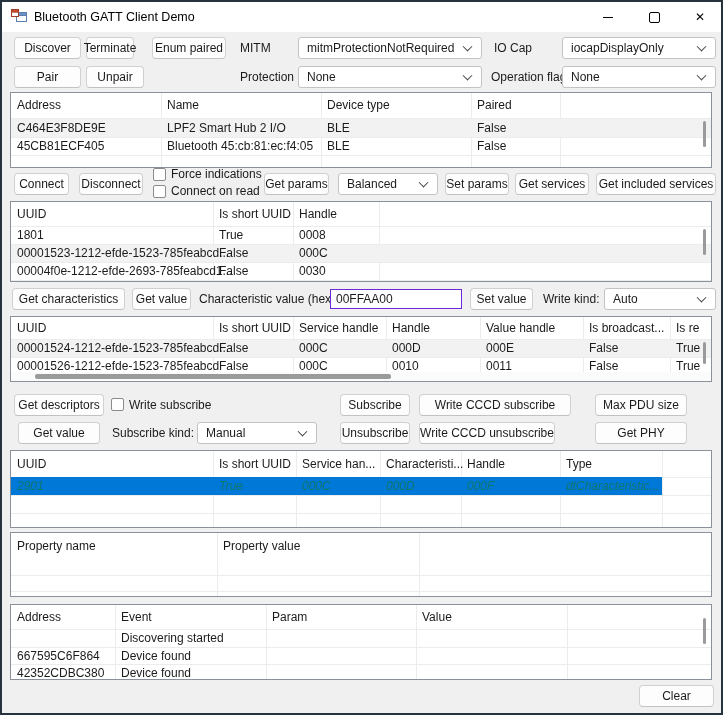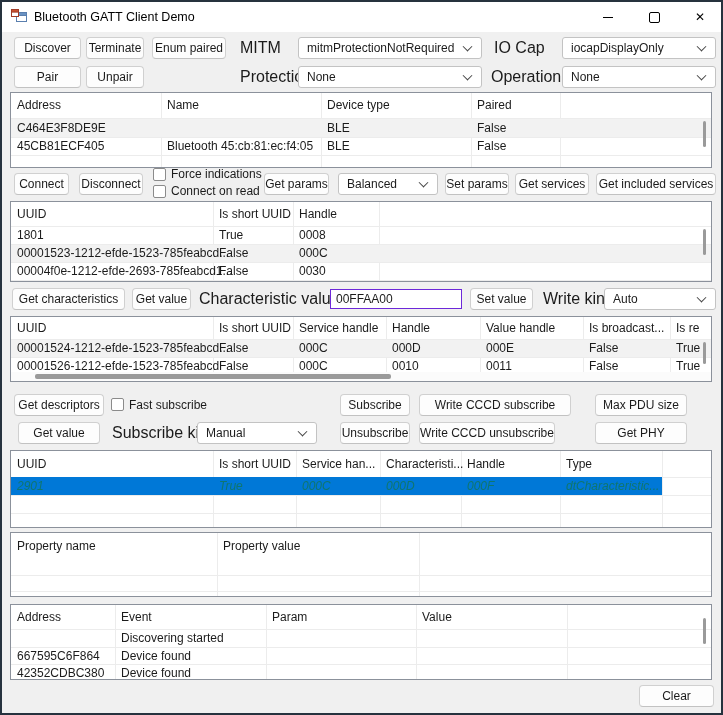--- a/index.html
+++ b/index.html
@@ -9,21 +9,21 @@
   .titlebar{position:absolute;left:0;top:0;right:0;height:30px;background:#ffffff;}
   .apptitle{position:absolute;left:32px;top:0;height:30px;line-height:30px;font-size:12.5px;color:#000;white-space:nowrap;}
   .appicon{position:absolute;left:9px;top:7px;width:16px;height:16px;}
   .wbtn{position:absolute;top:0;width:46px;height:30px;display:flex;align-items:center;justify-content:center;background:transparent;}
   .glyph-min{width:10px;height:1px;background:#000;}
   .glyph-max{width:9px;height:9px;border:1px solid #000;border-radius:2px;}
   .glyph-close{font-size:12px;color:#000;line-height:1;}
   
   .btn{position:absolute;box-sizing:border-box;background:#fdfdfd;border:1px solid #d0d0d0;border-bottom-color:#c2c2c2;
        border-radius:4px;display:flex;align-items:center;justify-content:center;font-size:12px;color:#1b1b1b;white-space:nowrap;}
-  .lbl{position:absolute;height:22px;line-height:22px;font-size:16px;white-space:nowrap;}
+  .lbl{position:absolute;height:22px;line-height:22px;font-size:12px;white-space:nowrap;}
   .select{position:absolute;box-sizing:border-box;background:#fff;border:1px solid #c3c3c3;border-radius:3px;
           display:flex;align-items:center;padding-left:8px;font-size:12px;white-space:nowrap;overflow:hidden;}
   .chev{position:absolute;right:10px;top:50%;width:6px;height:6px;border-right:1.4px solid #454545;border-bottom:1.4px solid #454545;
         transform:translateY(-70%) rotate(45deg);}
   .checkbox{position:absolute;width:13px;height:13px;box-sizing:border-box;background:#fff;border:1px solid #8b8b8b;border-radius:2px;}
   .cblbl{position:absolute;font-size:12px;line-height:13px;white-space:nowrap;}
   .input{position:absolute;box-sizing:border-box;background:#fff;border:1px solid #6d28d9;padding:0 5px;font-size:12px;
          font-family:"Liberation Sans","DejaVu Sans",sans-serif;color:#1b1b1b;}
   
   .tbl{position:absolute;left:8px;width:702px;box-sizing:border-box;background:#fff;border:1px solid #8b919b;overflow:hidden;}
@@ -57,21 +57,21 @@
       </div>
     <div class="wbtn" style="left:629px;">
         <span class="glyph-max"></span>
       </div>
     <div class="wbtn" style="left:675px;">
         <span class="glyph-close">✕</span>
       </div>
   </div>
 
   <div class="btn" style="left:12px;top:35px;width:67px;height:22px;">Discover</div>
-  <div class="btn" style="left:84px;top:35px;width:58px;height:22px;text-align:right;">Terminate</div>
+  <div class="btn" style="left:84px;top:35px;width:48px;height:22px;text-align:right;">Terminate</div>
   <div class="btn" style="left:150px;top:35px;width:74px;height:22px;">Enum paired</div>
   <div class="lbl" style="left:238px;top:35px;">MITM</div>
   <div class="select" style="left:296px;top:35px;width:184px;height:22px;">
     <span>mitmProtectionNotRequired</span>
     <span class="chev"></span>
   </div>
   <div class="lbl" style="left:492px;top:35px;">IO Cap</div>
   <div class="select" style="left:560px;top:35px;width:154px;height:22px;">
     <span>iocapDisplayOnly</span>
     <span class="chev"></span>
@@ -95,20 +95,21 @@
     <div class="col-line" style="left:460px;"></div>
     <div class="col-line" style="left:549px;"></div>
     <div class="hdr" style="left:6px;top:0;height:25px;line-height:25px;">Address</div>
     <div class="hdr" style="left:156px;top:0;height:25px;line-height:25px;">Name</div>
     <div class="hdr" style="left:316px;top:0;height:25px;line-height:25px;">Device type</div>
     <div class="hdr" style="left:466px;top:0;height:25px;line-height:25px;">Paired</div>
     <div class="row-line" style="top:25px;"></div>
     <div class="rowbg stripe" style="top:26px;height:18px;"></div>
     <div class="rowbg" style="top:44px;height:18px;"></div>
     <div class="cell r18" style="left:6px;top:26px;">C464E3F8DE9E</div>
+    <div class="cell r18" style="left:156px;top:26px;">LPF2 Smart Hub 2 I/O</div>
     <div class="cell r18" style="left:316px;top:26px;">BLE</div>
     <div class="cell r18" style="left:466px;top:26px;">False</div>
     <div class="row-line" style="top:44px;"></div>
     <div class="cell r18" style="left:6px;top:44px;">45CB81ECF405</div>
     <div class="cell r18" style="left:156px;top:44px;">Bluetooth 45:cb:81:ec:f4:05</div>
     <div class="cell r18" style="left:316px;top:44px;">BLE</div>
     <div class="cell r18" style="left:466px;top:44px;">False</div>
     <div class="row-line" style="top:62px;"></div>
     <div class="vthumb" style="top:28px;height:26px;"></div>
   </div>
@@ -197,21 +198,21 @@
     <div class="cell r18" style="left:475px;top:40px;">0011</div>
     <div class="cell r18" style="left:578px;top:40px;">False</div>
     <div class="cell r18" style="left:665px;top:40px;">True</div>
     <div style="position:absolute;left:0;right:0;bottom:0;height:9px;background:#fbfbfb;"></div>
     <div class="hthumb" style="left:24px;bottom:2px;width:356px;"></div>
     <div class="vthumb" style="top:25px;height:22px;"></div>
   </div>
 
   <div class="btn" style="left:12px;top:392px;width:90px;height:22px;text-align:right;">Get descriptors</div>
   <span class="checkbox" style="left:109px;top:396px;"></span>
-  <span class="cblbl" style="left:127px;top:397px;">Fast subscribe</span>
+  <span class="cblbl" style="left:127px;top:397px;">Write subscribe</span>
   <div class="btn" style="left:338px;top:392px;width:70px;height:22px;">Subscribe</div>
   <div class="btn" style="left:417px;top:392px;width:152px;height:22px;">Write CCCD subscribe</div>
   <div class="btn" style="left:593px;top:392px;width:92px;height:22px;">Max PDU size</div>
   <div class="btn" style="left:16px;top:420px;width:82px;height:22px;">Get value</div>
   <div class="lbl" style="left:110px;top:420px;">Subscribe kind:</div>
   <div class="select" style="left:195px;top:420px;width:120px;height:22px;">
     <span>Manual</span>
     <span class="chev"></span>
   </div>
   <div class="btn" style="left:338px;top:420px;width:70px;height:22px;">Unsubscribe</div>

